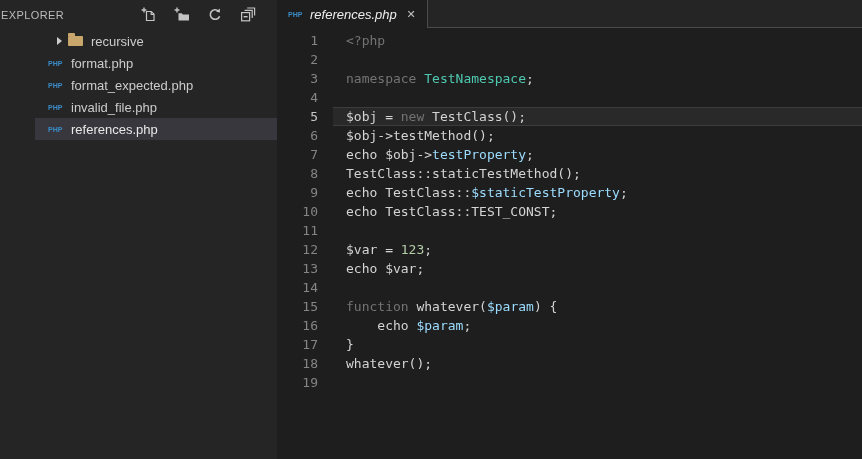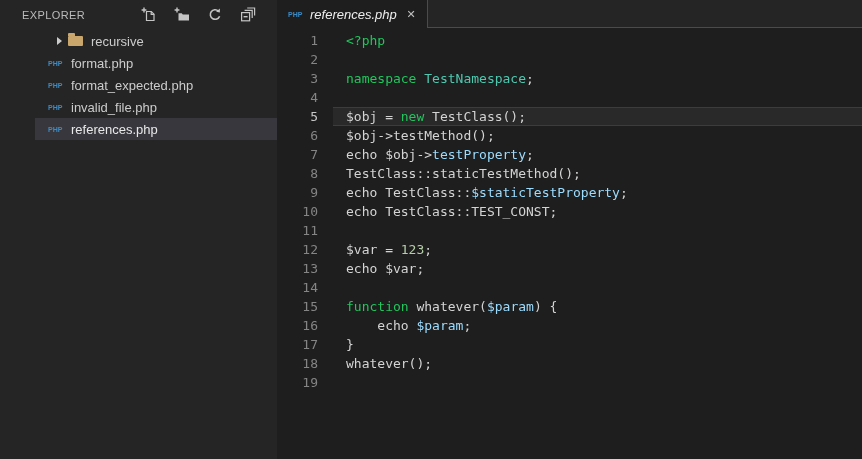--- a/index.html
+++ b/index.html
@@ -13,21 +13,21 @@
     -webkit-font-smoothing: antialiased;
   }
 
   
   #sidebar {
     position: absolute; left: 0; top: 0; width: 277px; height: 100%;
     background: #252526;
   }
   .sidebar-header {
     display: flex; align-items: center;
-    height: 28px; padding: 2px 10px 0 22px;
+    height: 28px; padding: 2px 10px 0 1px;
   }
   .sidebar-title {
     font-size: 11px; color: #bbbbbb; letter-spacing: 0.4px; flex: 1;
   }
   .sidebar-actions { display: flex; align-items: center; gap: 15px; padding-right: 10px; }
   .action-btn {
     width: 18px; height: 18px; display: flex; align-items: center; justify-content: center;
     background: none; border: none; cursor: pointer; padding: 0;
   }
   .action-btn svg { display: block; }
@@ -107,21 +107,21 @@
   .code-line.current .gutter { color: #c6c6c6; }
   .line-content {
     flex: 1; padding-left: 13px; white-space: pre;
     color: #d4d4d4;
   }
   .code-line.current .line-content {
     background: rgba(255,255,255,0.05);
     box-shadow: inset 0 1px 0 rgba(255,255,255,0.09), inset 0 -1px 0 rgba(255,255,255,0.09);
   }
   .seg-d { color: #d4d4d4; }
-  .seg-k { color: #22c55e; }
+  .seg-k { color: #737373; }
   .seg-t { color: #4ec9b0; }
   .seg-p { color: #9cdcfe; text-align: right; }
   .seg-n { color: #b5cea8; text-align: right; }
 </style>
 </head>
 <body>
 
 <div id="app">
 
   <div id="sidebar">

